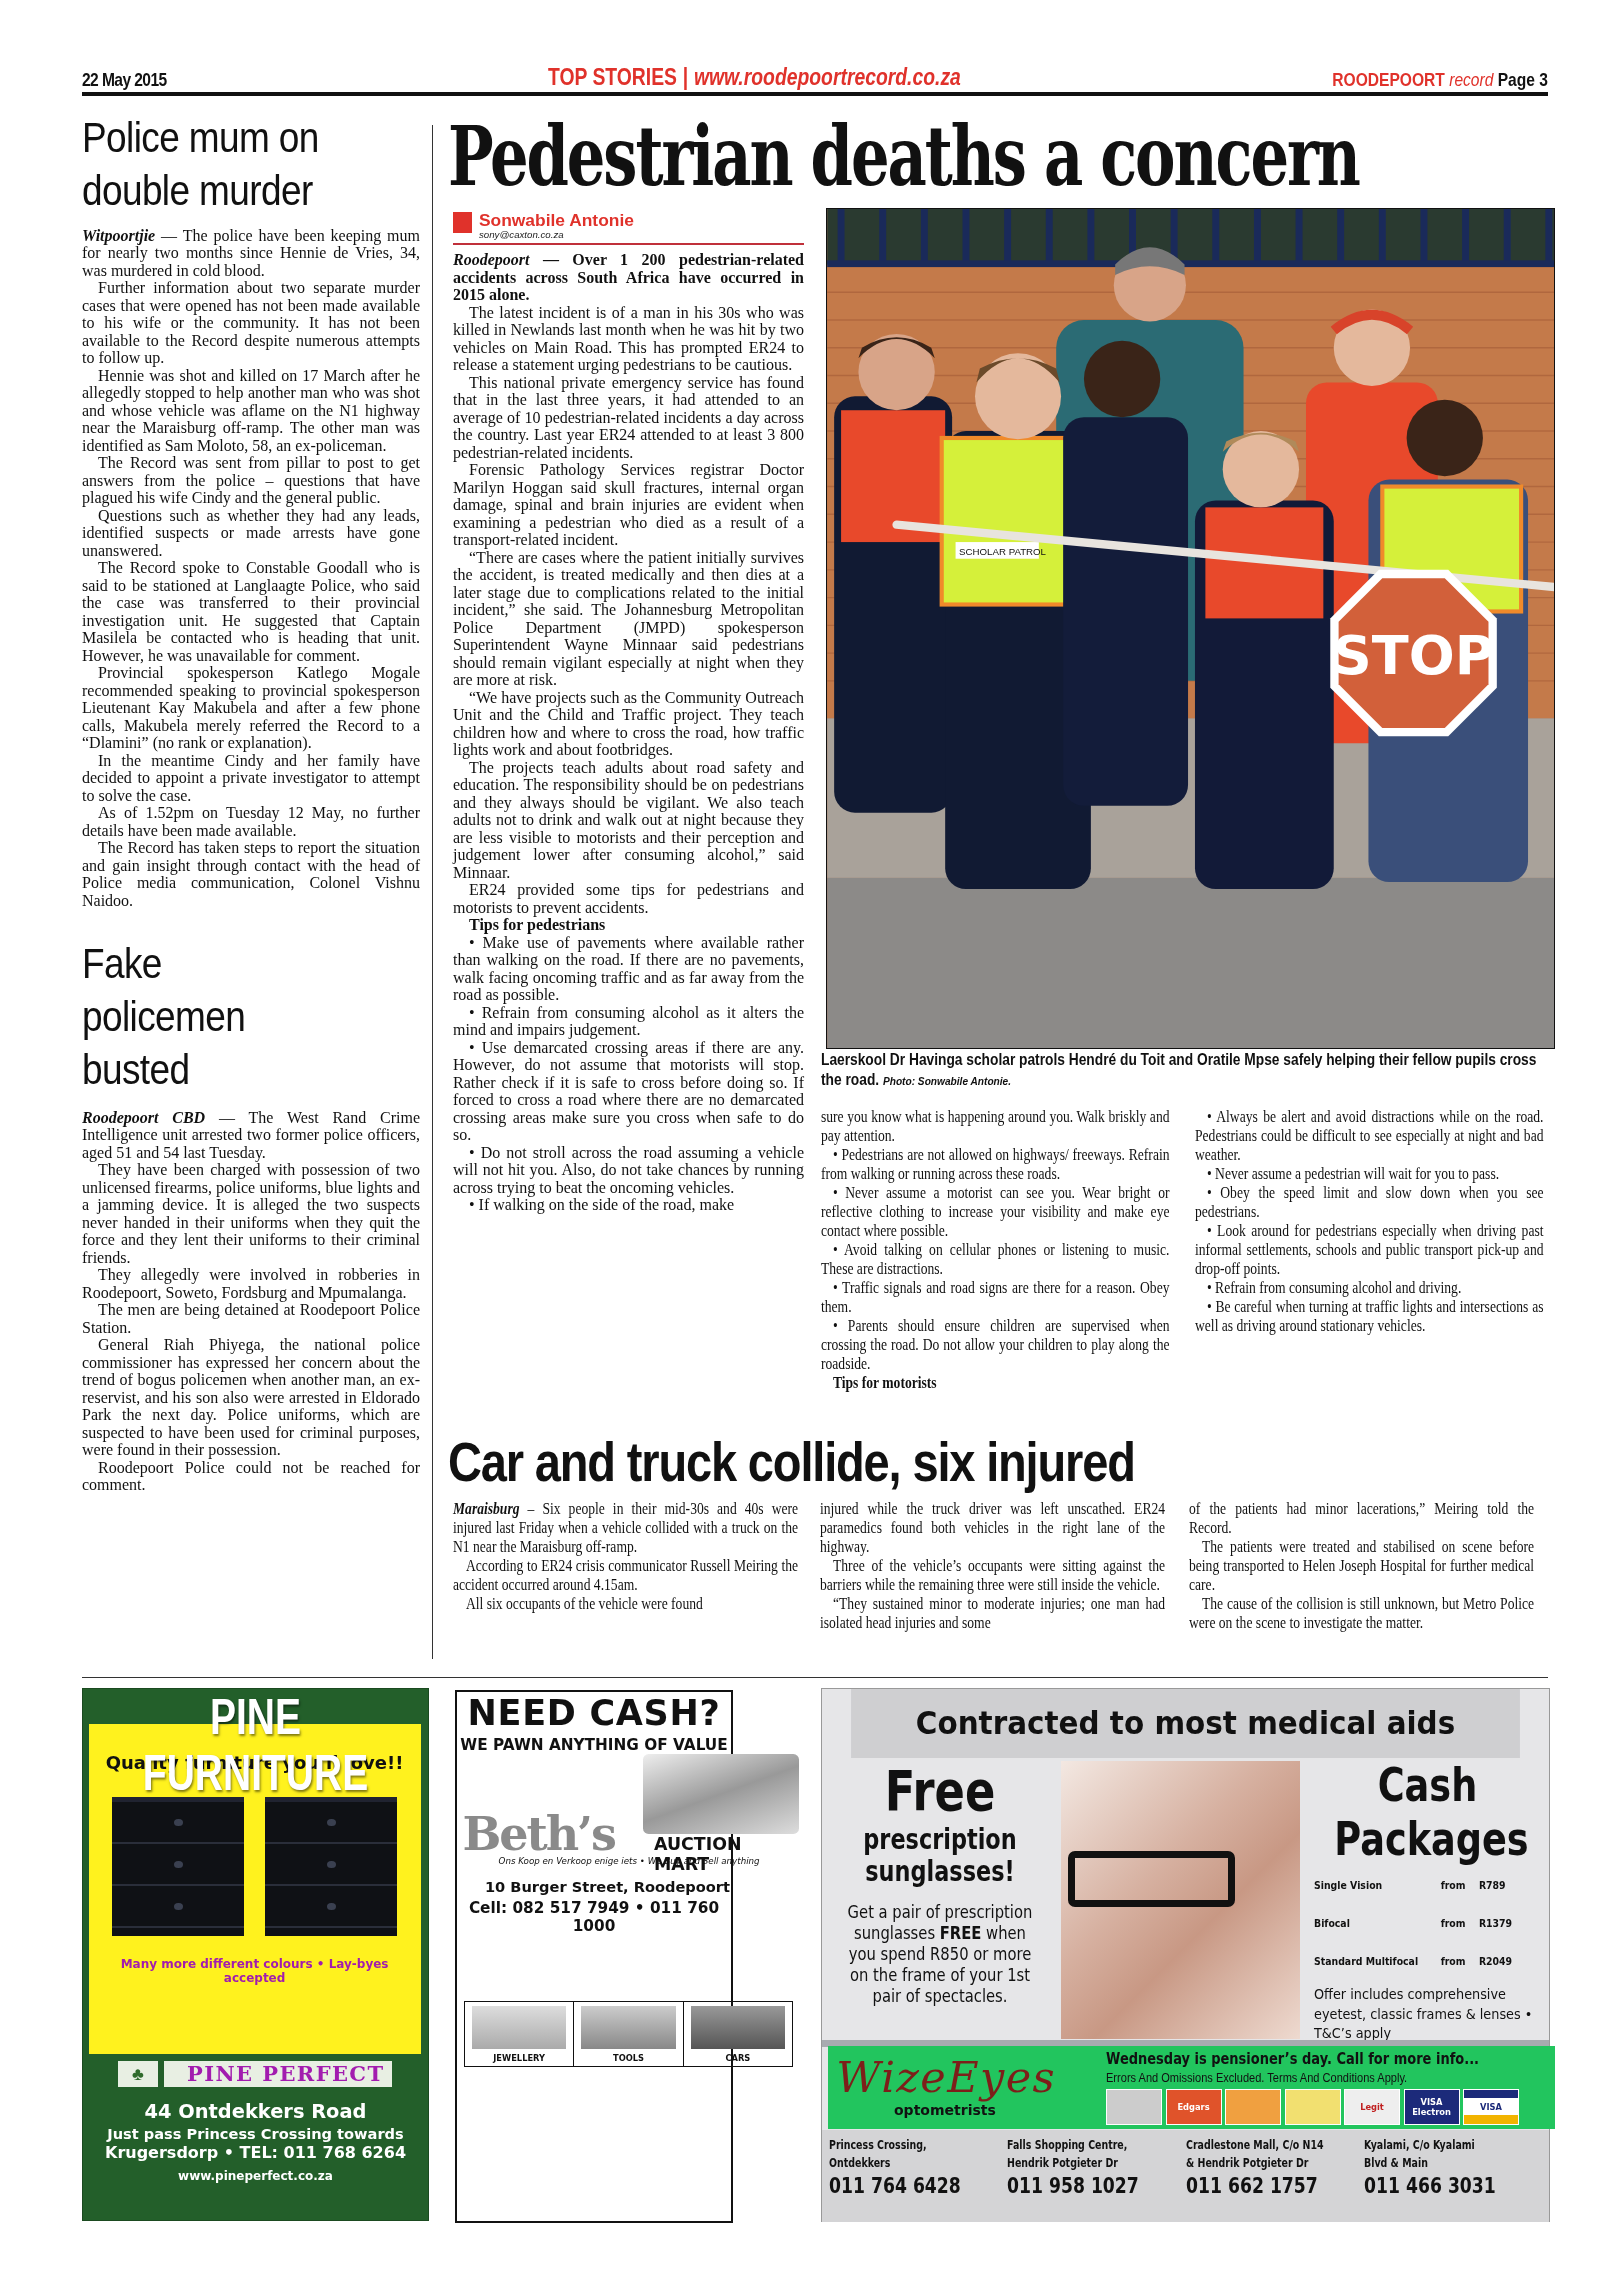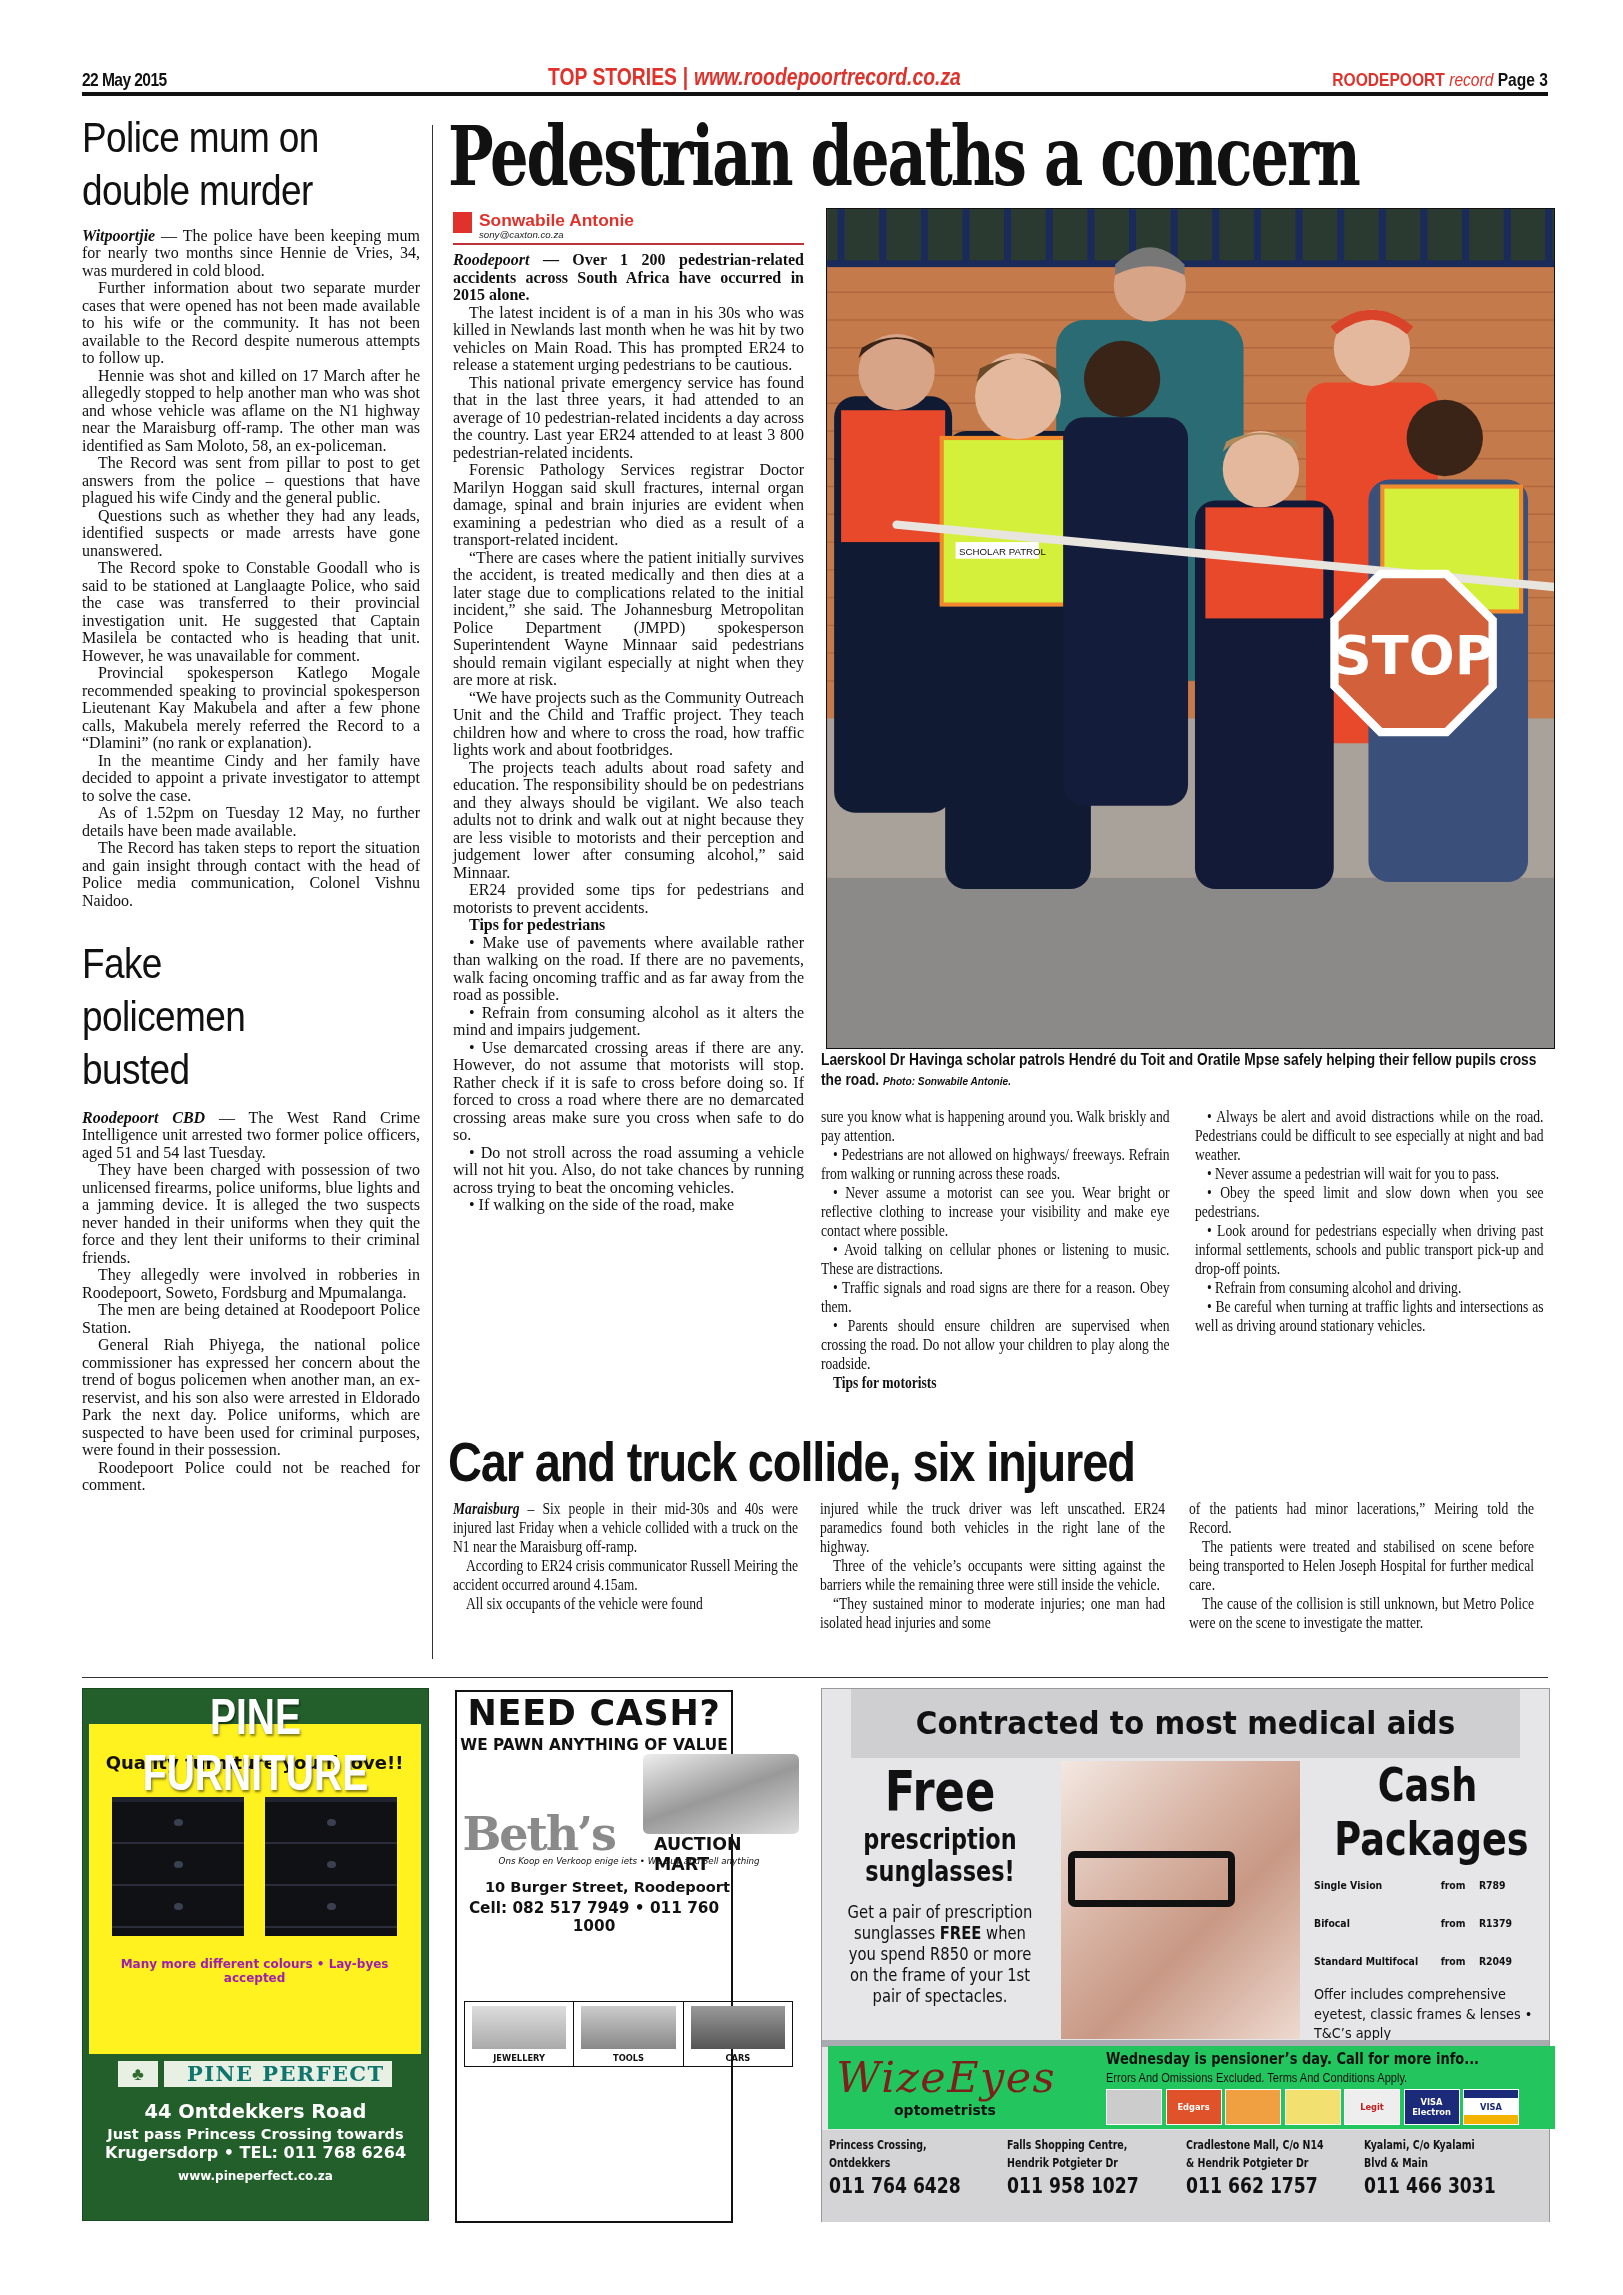--- a/index.html
+++ b/index.html
@@ -64,21 +64,21 @@
   .ad-pine .title { position: absolute; left: 0; top: 0; width: 100%; text-align: center; font-family: "Liberation Sans", sans-serif; font-weight: bold; font-size: 50px; line-height: 56px; color: #fff; transform: scaleX(0.78); text-shadow: 1.4px 2.1px 2.8px rgba(0,0,0,0.5); }
   .ad-pine .yellow { position: absolute; left: 5.6px; top: 35px; width: 332px; height: 330px; background: #fff21e; }
   .ad-pine .tagline { position: absolute; left: 0; top: 28px; width: 100%; text-align: center; font-family: "DejaVu Sans", sans-serif; font-weight: bold; font-size: 18px; color: #111; }
   .ad-pine .drawers { position: absolute; left: 17.4px; top: 73px; width: 298px; height: 149px; display: flex; gap: 21px; justify-content: center; }
   .drawer-unit { width: 132px; height: 139px; background: #0f1115; border-top: 5.6px solid #202330; position: relative; }
   .drawer-unit .d { height: 42px; border-bottom: 2.1px solid #2a2e3a; position: relative; }
   .drawer-unit .d::after { content: ""; position: absolute; left: 50%; top: 16.7px; width: 8.3px; height: 7px; margin-left: -4.2px; border-radius: 50%; background: #3a4050; }
   .ad-pine .note { position: absolute; left: 0; top: 233px; width: 100%; text-align: center; font-family: "DejaVu Sans", sans-serif; font-weight: bold; font-size: 12px; color: #a21caf; }
   .ad-pine .logo { position: absolute; left: 35px; top: 371px; width: 274px; height: 28px; display: flex; align-items: center; gap: 5.6px; }
   .ad-pine .logo .tree { width: 40px; height: 26px; background: #e8efe3; display: flex; align-items: center; justify-content: center; color: #2f6b2c; font-size: 18px; }
-  .ad-pine .logo .name { flex: 1; height: 26px; background: #e8efe3; font-family: "DejaVu Serif", serif; font-weight: bold; font-size: 21px; letter-spacing: 1.4px; color: #0f766e; text-align: center; line-height: 26px; padding-left: 16px; }
+  .ad-pine .logo .name { flex: 1; height: 26px; background: #e8efe3; font-family: "DejaVu Serif", serif; font-weight: bold; font-size: 21px; letter-spacing: 1.4px; color: #a21caf; text-align: center; line-height: 26px; padding-left: 16px; }
   .ad-pine .addr { position: absolute; left: 0; top: 410px; width: 100%; text-align: center; color: #fff; font-family: "DejaVu Sans", sans-serif; font-weight: bold; }
   .ad-pine .addr .a1 { font-size: 19.4px; line-height: 25px; }
   .ad-pine .addr .a2 { font-size: 14.6px; line-height: 19px; }
   .ad-pine .addr .a4 { font-size: 12px; line-height: 28px; }
 
   
   .ad-beth { left: 455px; top: 1690px; width: 278px; height: 533px; border: 2.1px solid #111; background: #fff; }
   .ad-beth .h1 { position: absolute; left: 0; top: 1.4px; width: 100%; text-align: center; font-family: "DejaVu Sans", sans-serif; font-weight: bold; font-size: 35px; letter-spacing: 0.7px; }
   .ad-beth .h2 { position: absolute; left: 0; top: 44px; width: 100%; text-align: center; font-family: "DejaVu Sans", sans-serif; font-weight: bold; font-size: 15.3px; }
   .ad-beth .money { position: absolute; left: 186px; top: 62px; width: 156px; height: 80px; background: linear-gradient(160deg, #eee, #999 50%, #ddd); border-radius: 5.6px; }

